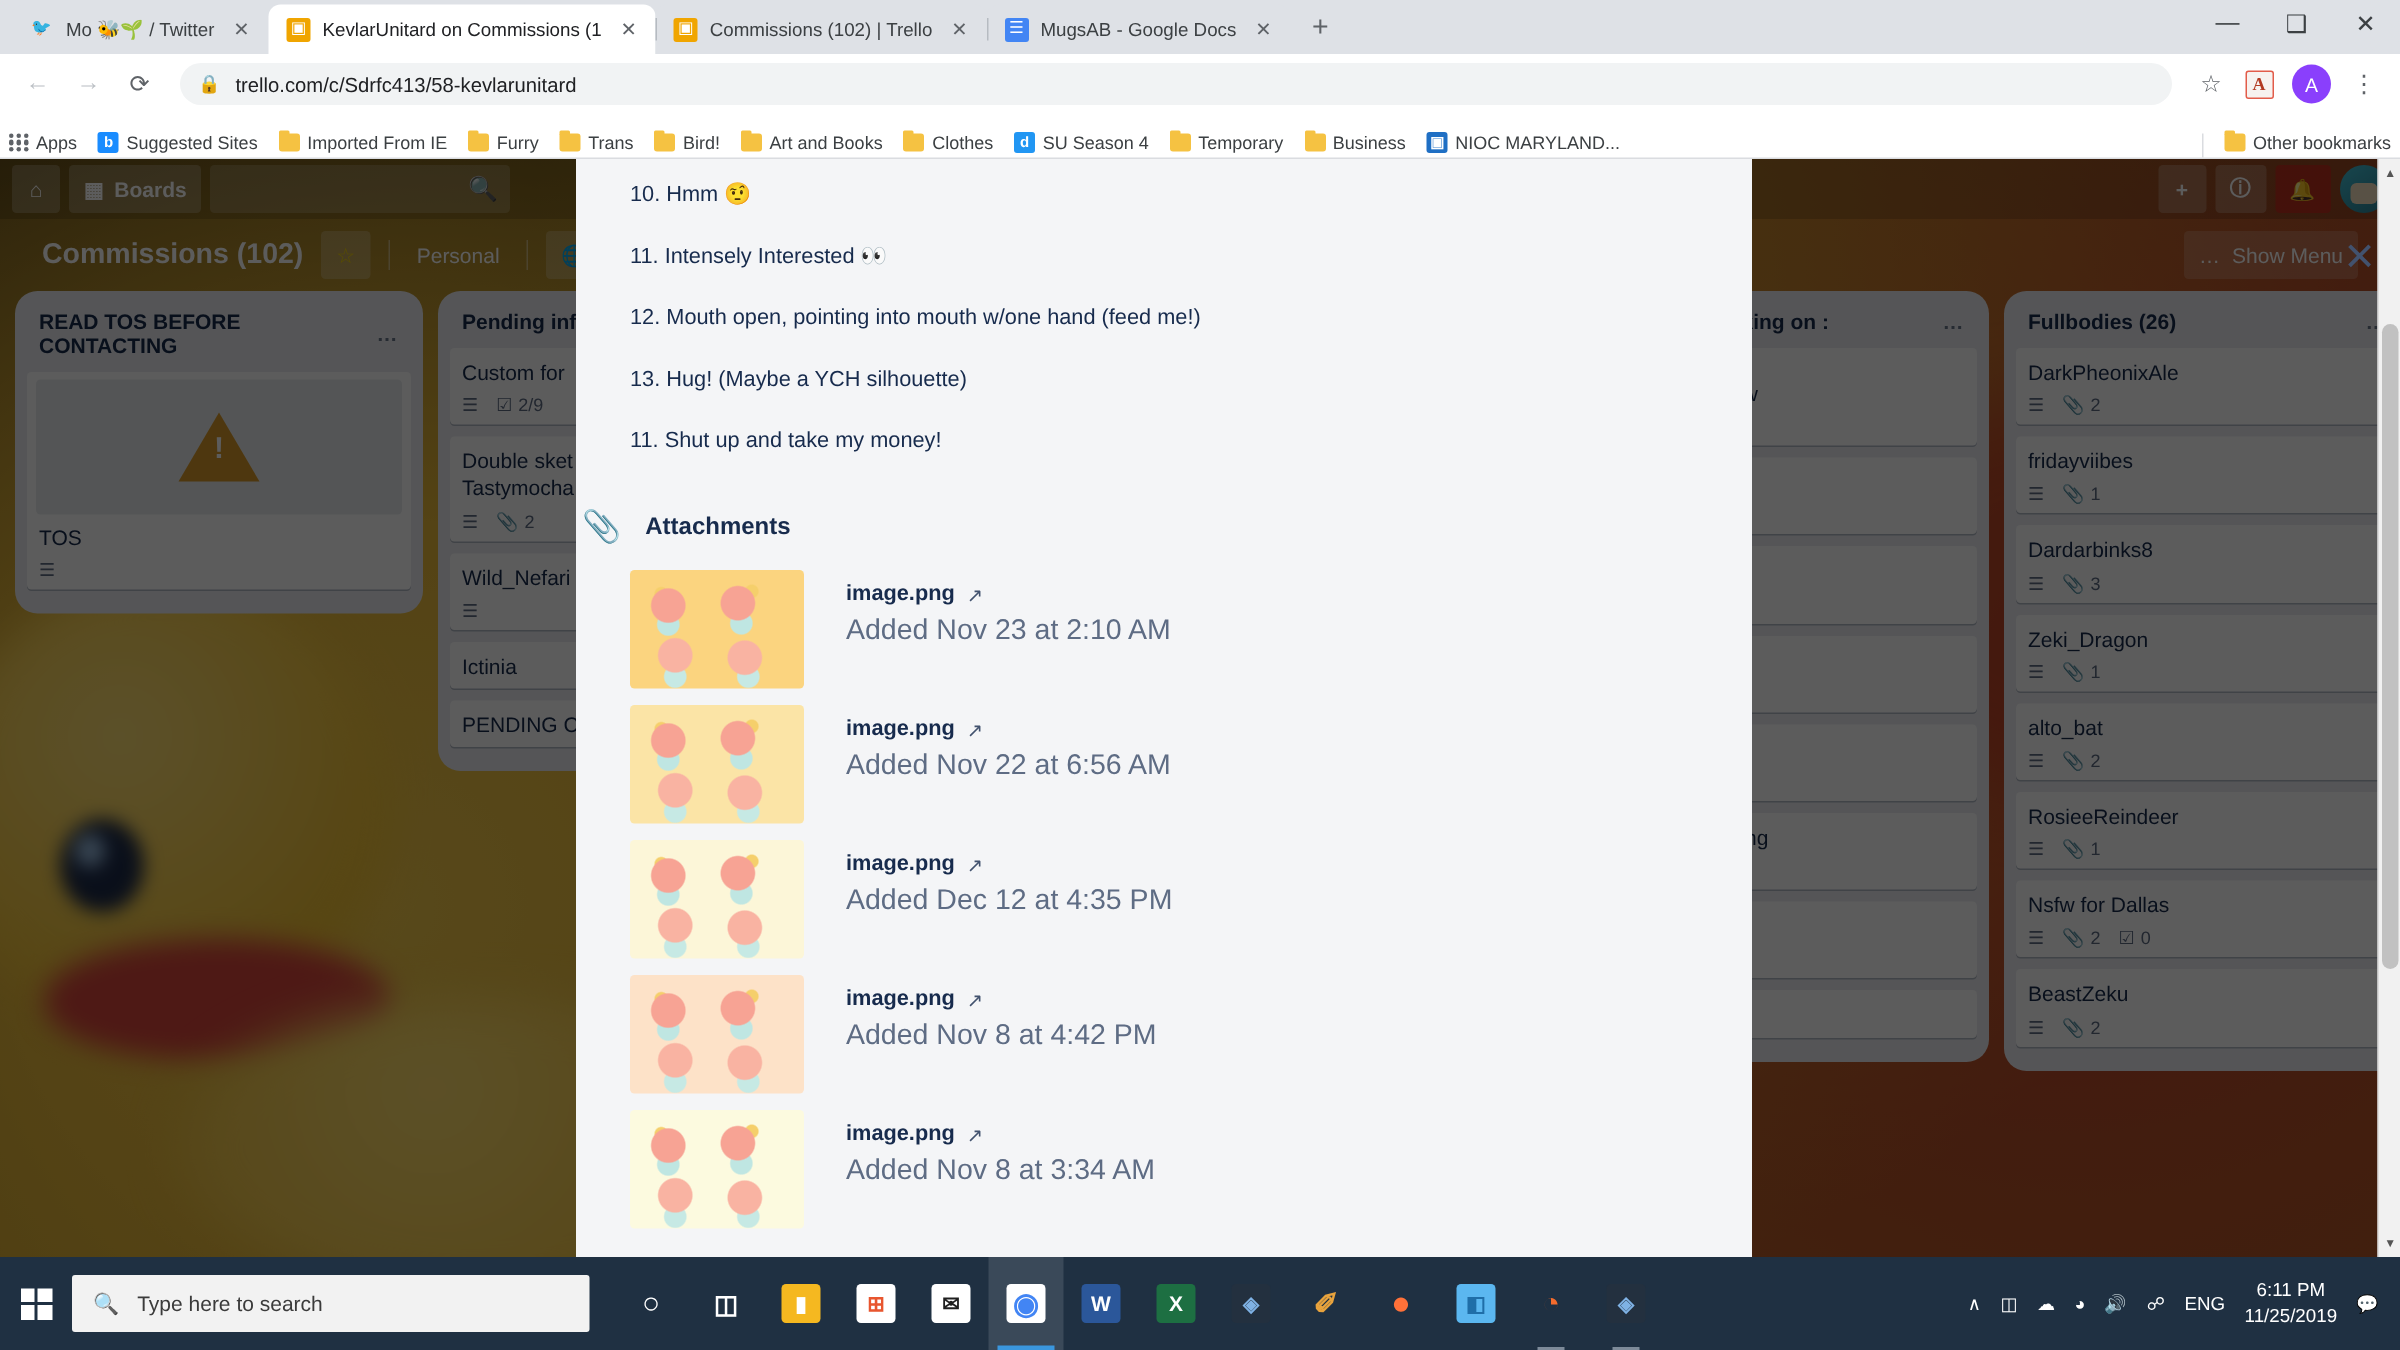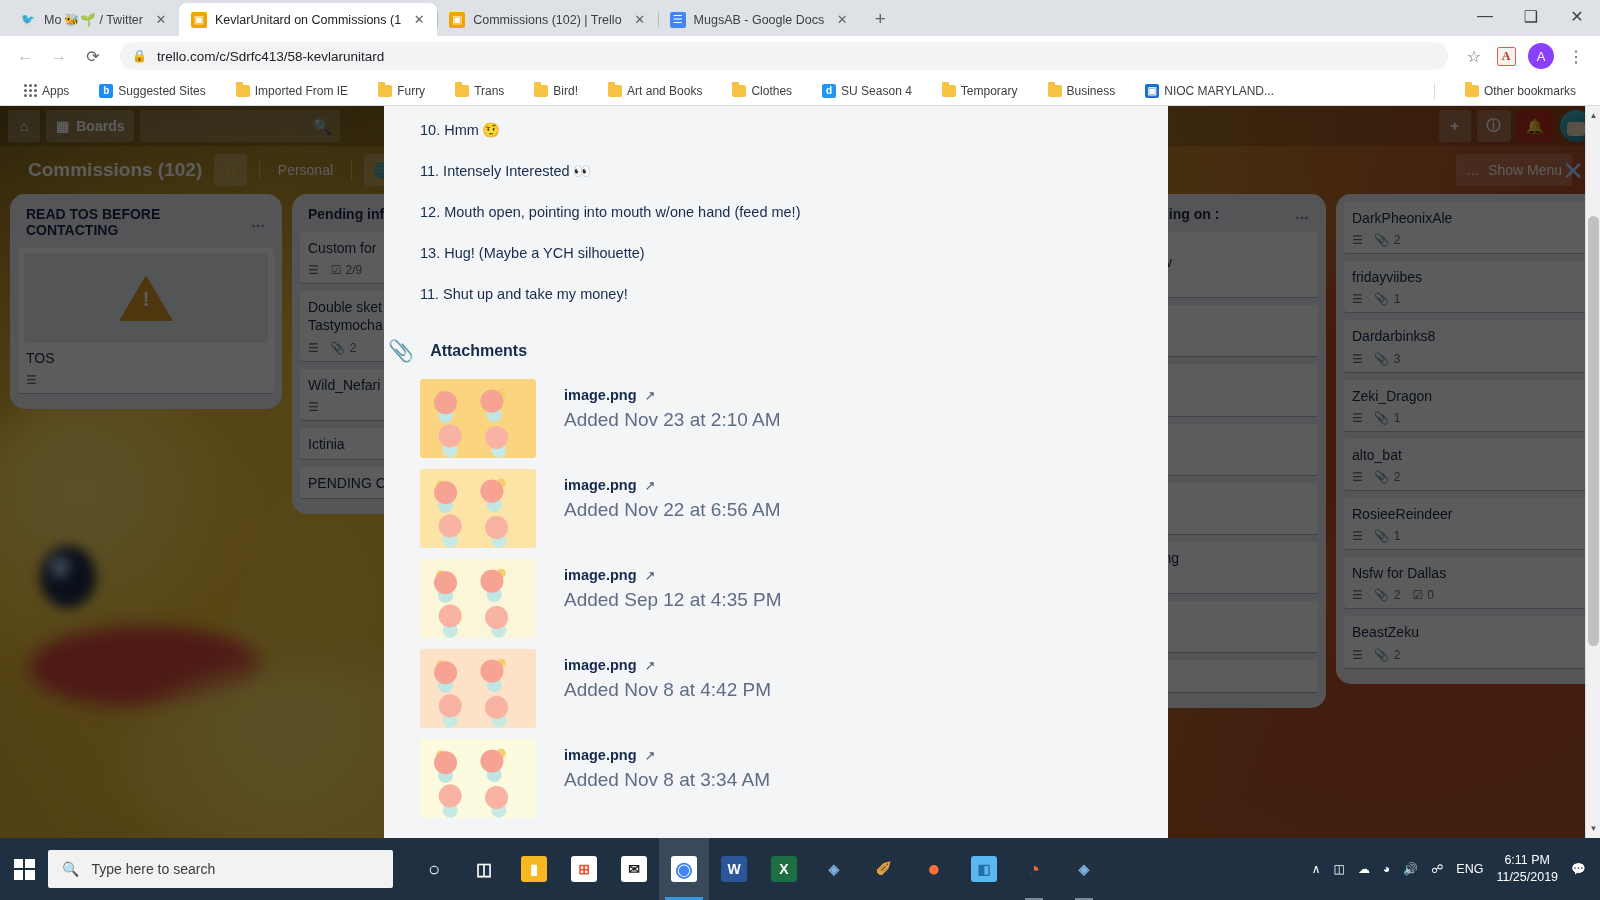--- a/index.html
+++ b/index.html
@@ -87,22 +87,22 @@
   }
   .pdf-ext {
     width: 19px; height: 19px; border: 1.5px solid #e25c4a; border-radius: 2px;
     background: #f7f2ef; color: #b23a22; font-size: 12px;
     display: flex; align-items: center; justify-content: center;
     font-family: "Liberation Serif", serif; font-weight: bold;
   }
 
   
   .bookmarks {
-    height: 30px; background: #ffffff; display: flex; align-items: center;
-    padding: 0 18px; gap: 18px; font-size: 12px; color: #3c4043;
+    height: 30px; background: #ffffff; display: flex; align-items: flex-end;
+    padding: 0 0; gap: 2px; font-size: 12px; color: #3c4043;
     border-bottom: 1px solid #dadce0;
   }
   .bm { display: flex; align-items: center; gap: 5px; padding: 3px 6px;
         border-radius: 4px; white-space: nowrap; }
   .bm .folder {
     width: 14px; height: 12px; background: #f5c242; border-radius: 1px 2px 2px 2px;
     position: relative; flex: 0 0 14px;
   }
   .bm .folder::after {
     content: ""; position: absolute; left: 0; top: -2.5px; width: 7px;
@@ -628,20 +628,24 @@
           <span>☰</span>
           <span>📎 <em style="font-style:normal">1</em></span>
         </div>
       </div>
       <div class="card">
         <div class="card-title">boringarts</div>
       </div>
     </div>
 
     <div class="list">
+      <div class="list-header">
+        <span>Fullbodies (26)</span>
+        <span class="dots">…</span>
+      </div>
       <div class="card">
         <div class="card-title">DarkPheonixAle</div>
         <div class="card-badges">
           <span>☰</span>
           <span>📎 <em style="font-style:normal">2</em></span>
         </div>
       </div>
       <div class="card">
         <div class="card-title">fridayviibes</div>
         <div class="card-badges">
@@ -741,21 +745,21 @@
 
       <div class="attach-row">
         <div class="thumb" style="background:#fcf6d8;">
           <div class="art"></div>
         </div>
         <div class="attach-meta">
           <div class="attach-name">
             <span>image.png</span>
             <span class="ext-arrow">↗</span>
           </div>
-          <div class="attach-date">Added Sep 12 at 4:35 PM</div>
+          <div class="attach-date">Added Dec 12 at 4:35 PM</div>
         </div>
       </div>
 
       <div class="attach-row">
         <div class="thumb" style="background:#fde2c8;">
           <div class="art"></div>
         </div>
         <div class="attach-meta">
           <div class="attach-name">
             <span>image.png</span>

